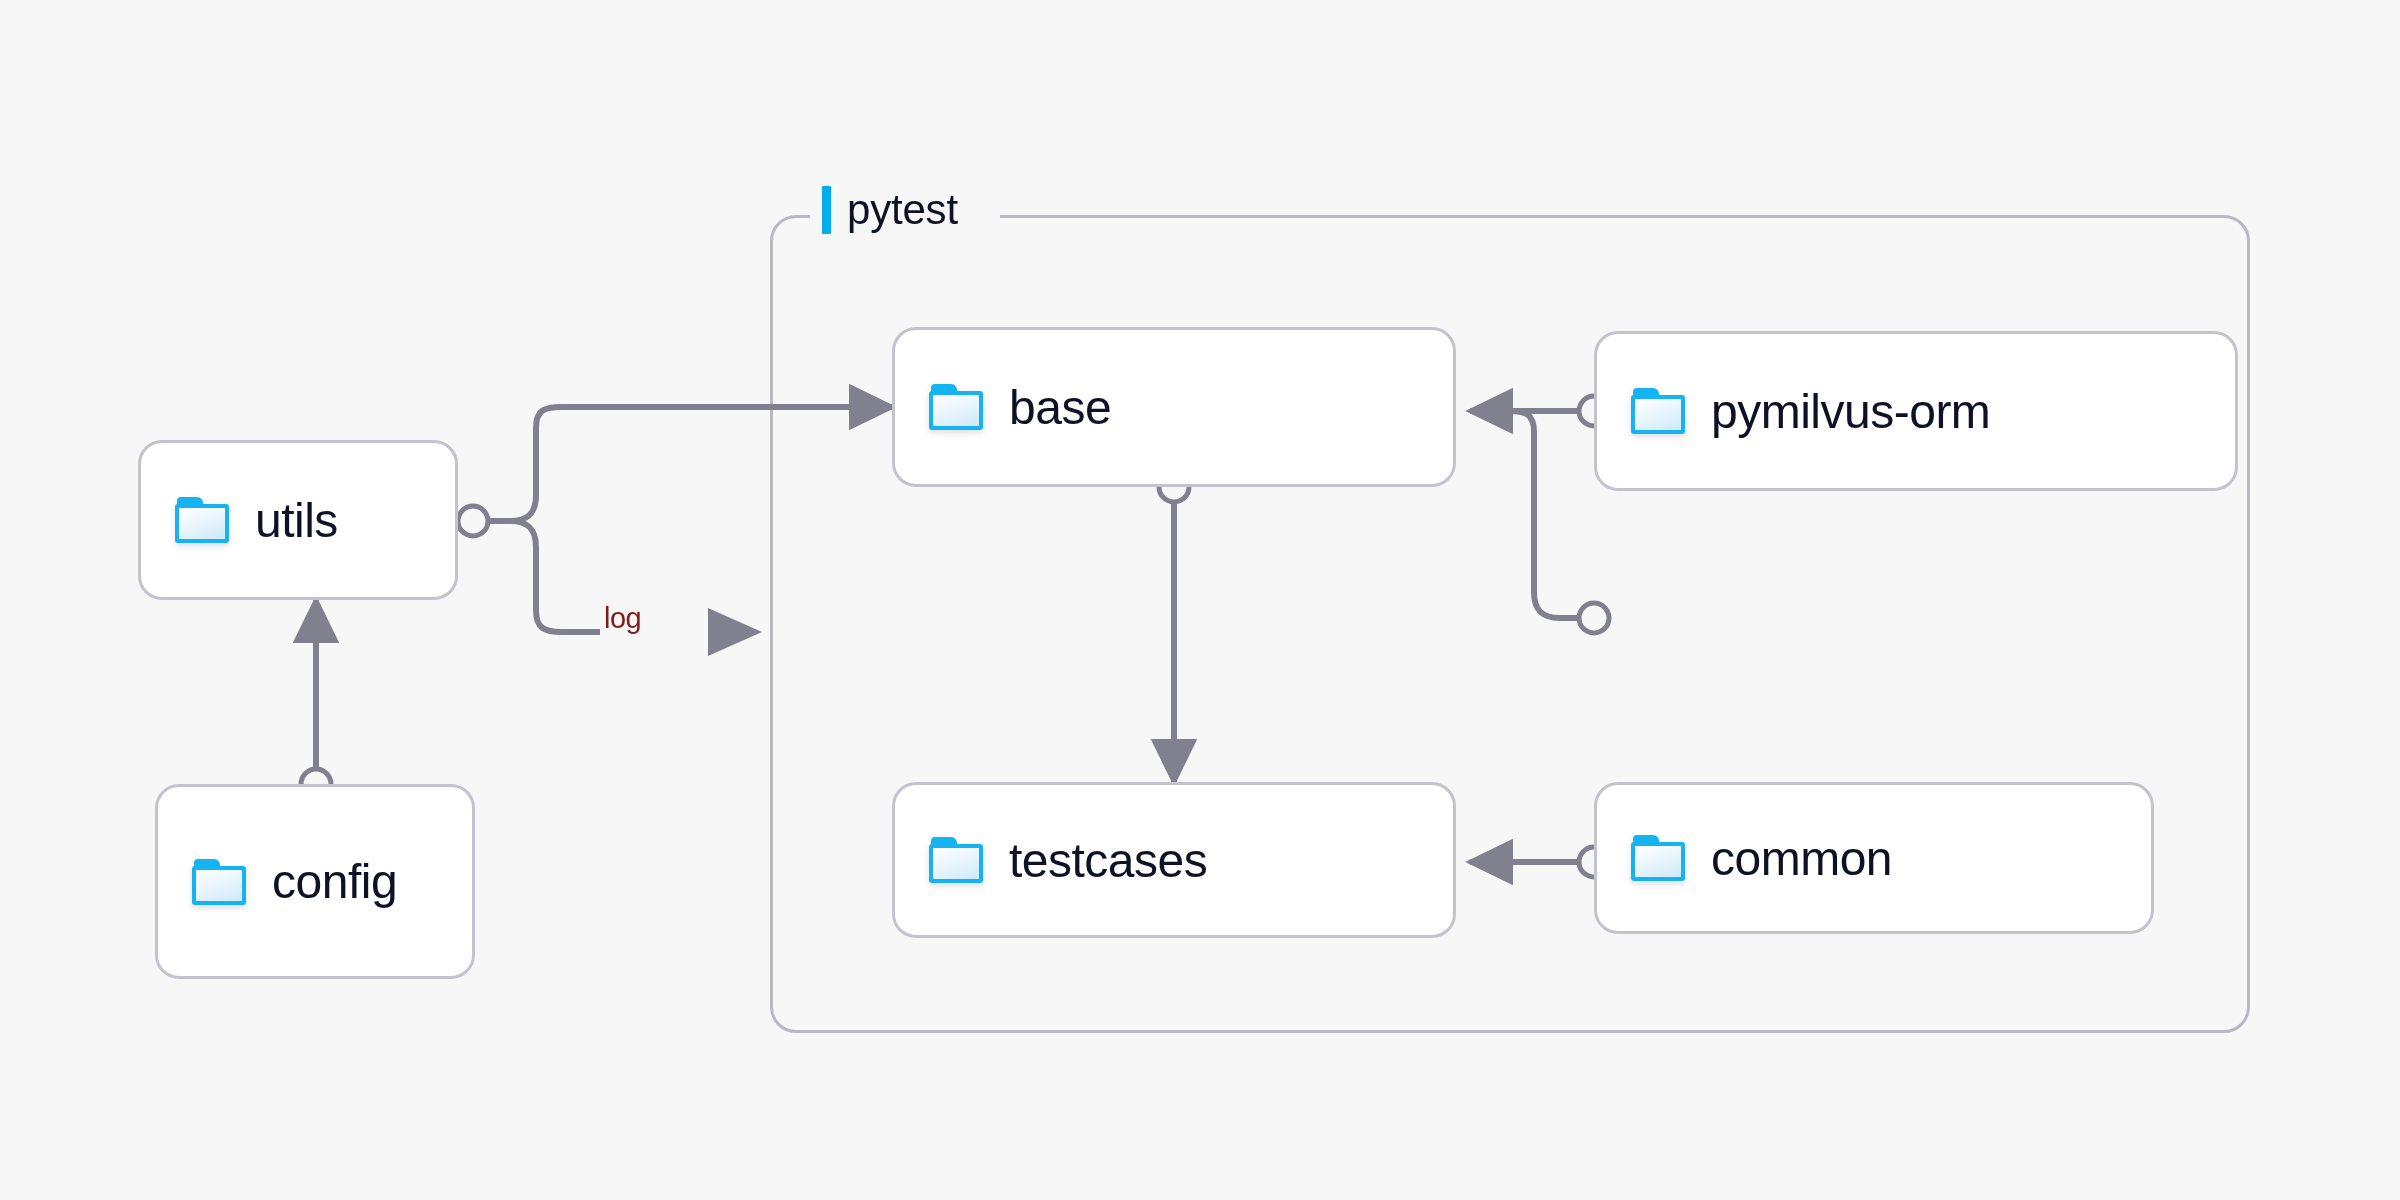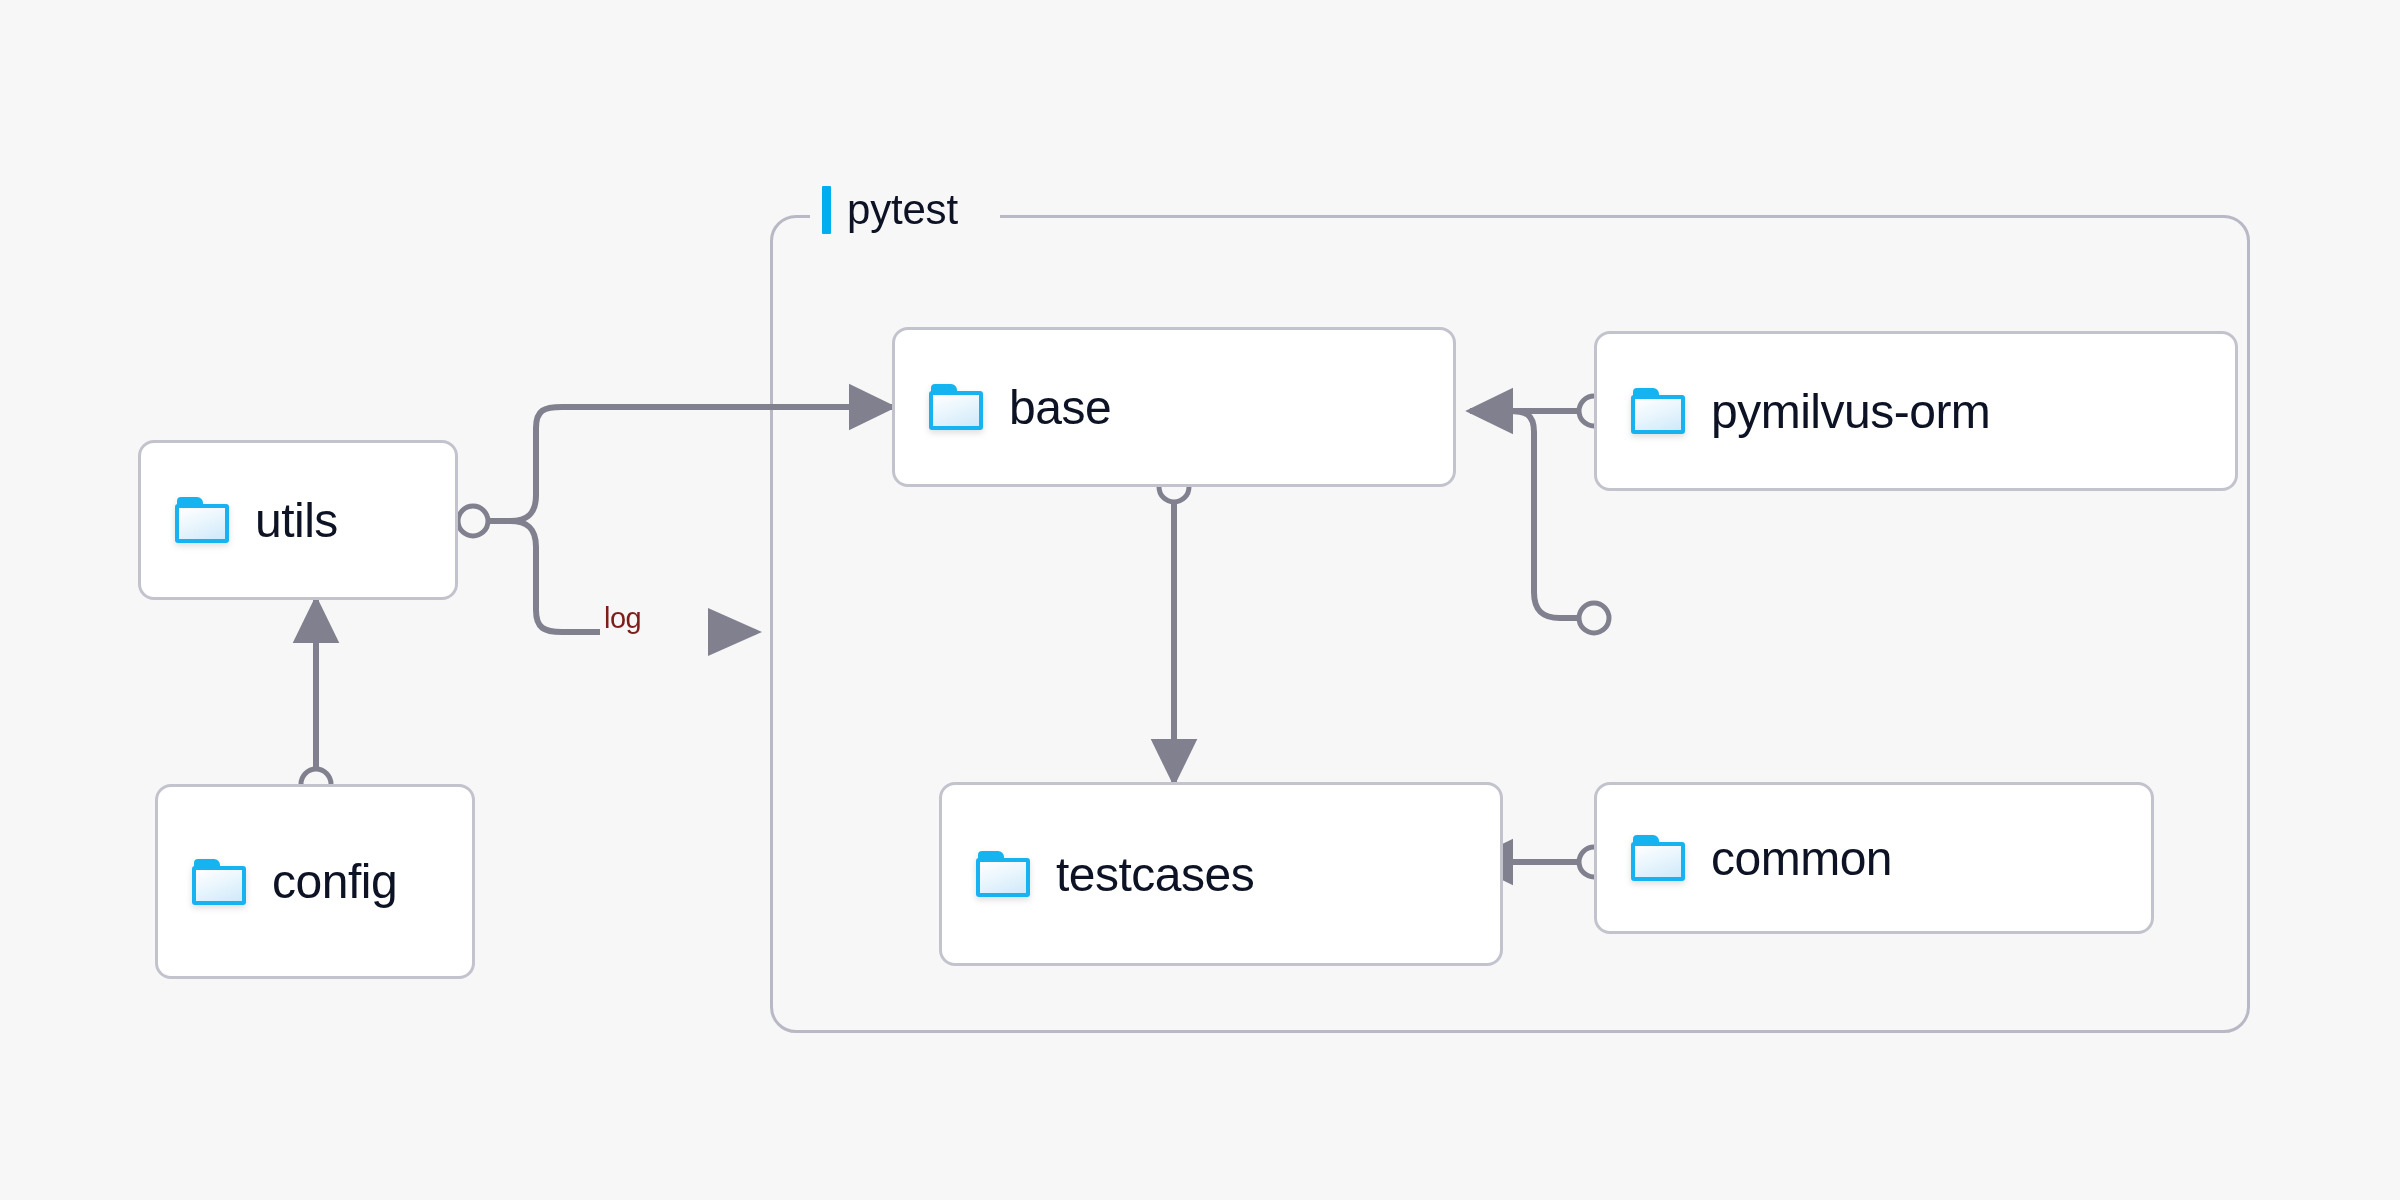--- a/index.html
+++ b/index.html
@@ -49,21 +49,21 @@
     color: #0d1324;
     letter-spacing: -0.2px;
   }
 
   
   .node {
     position: absolute;
     box-sizing: border-box;
     background: #ffffff;
     border: 3px solid #c3c3ce;
-    border-radius: 16px;
+    border-radius: 24px;
     display: flex;
     align-items: center;
     padding-left: 34px;
     gap: 26px;
   }
   .node .label {
     font-size: 48px;
     color: #0d1324;
     letter-spacing: -0.5px;
     white-space: nowrap;
@@ -191,21 +191,21 @@
   </div>
 
   <div class="node" style="left:892px; top:327px; width:564px; height:160px;">
     <span class="folder">
       <span class="tab"></span>
         <span class="body"></span>
     </span>
     <span class="label">base</span>
   </div>
 
-  <div class="node" style="left:939px; top:782px; width:564px; height:184px;">
+  <div class="node" style="left:892px; top:782px; width:564px; height:156px;">
     <span class="folder">
       <span class="tab"></span>
         <span class="body"></span>
     </span>
     <span class="label">testcases</span>
   </div>
 
   <div class="node" style="left:1594px; top:331px; width:644px; height:160px;">
     <span class="folder">
       <span class="tab"></span>

